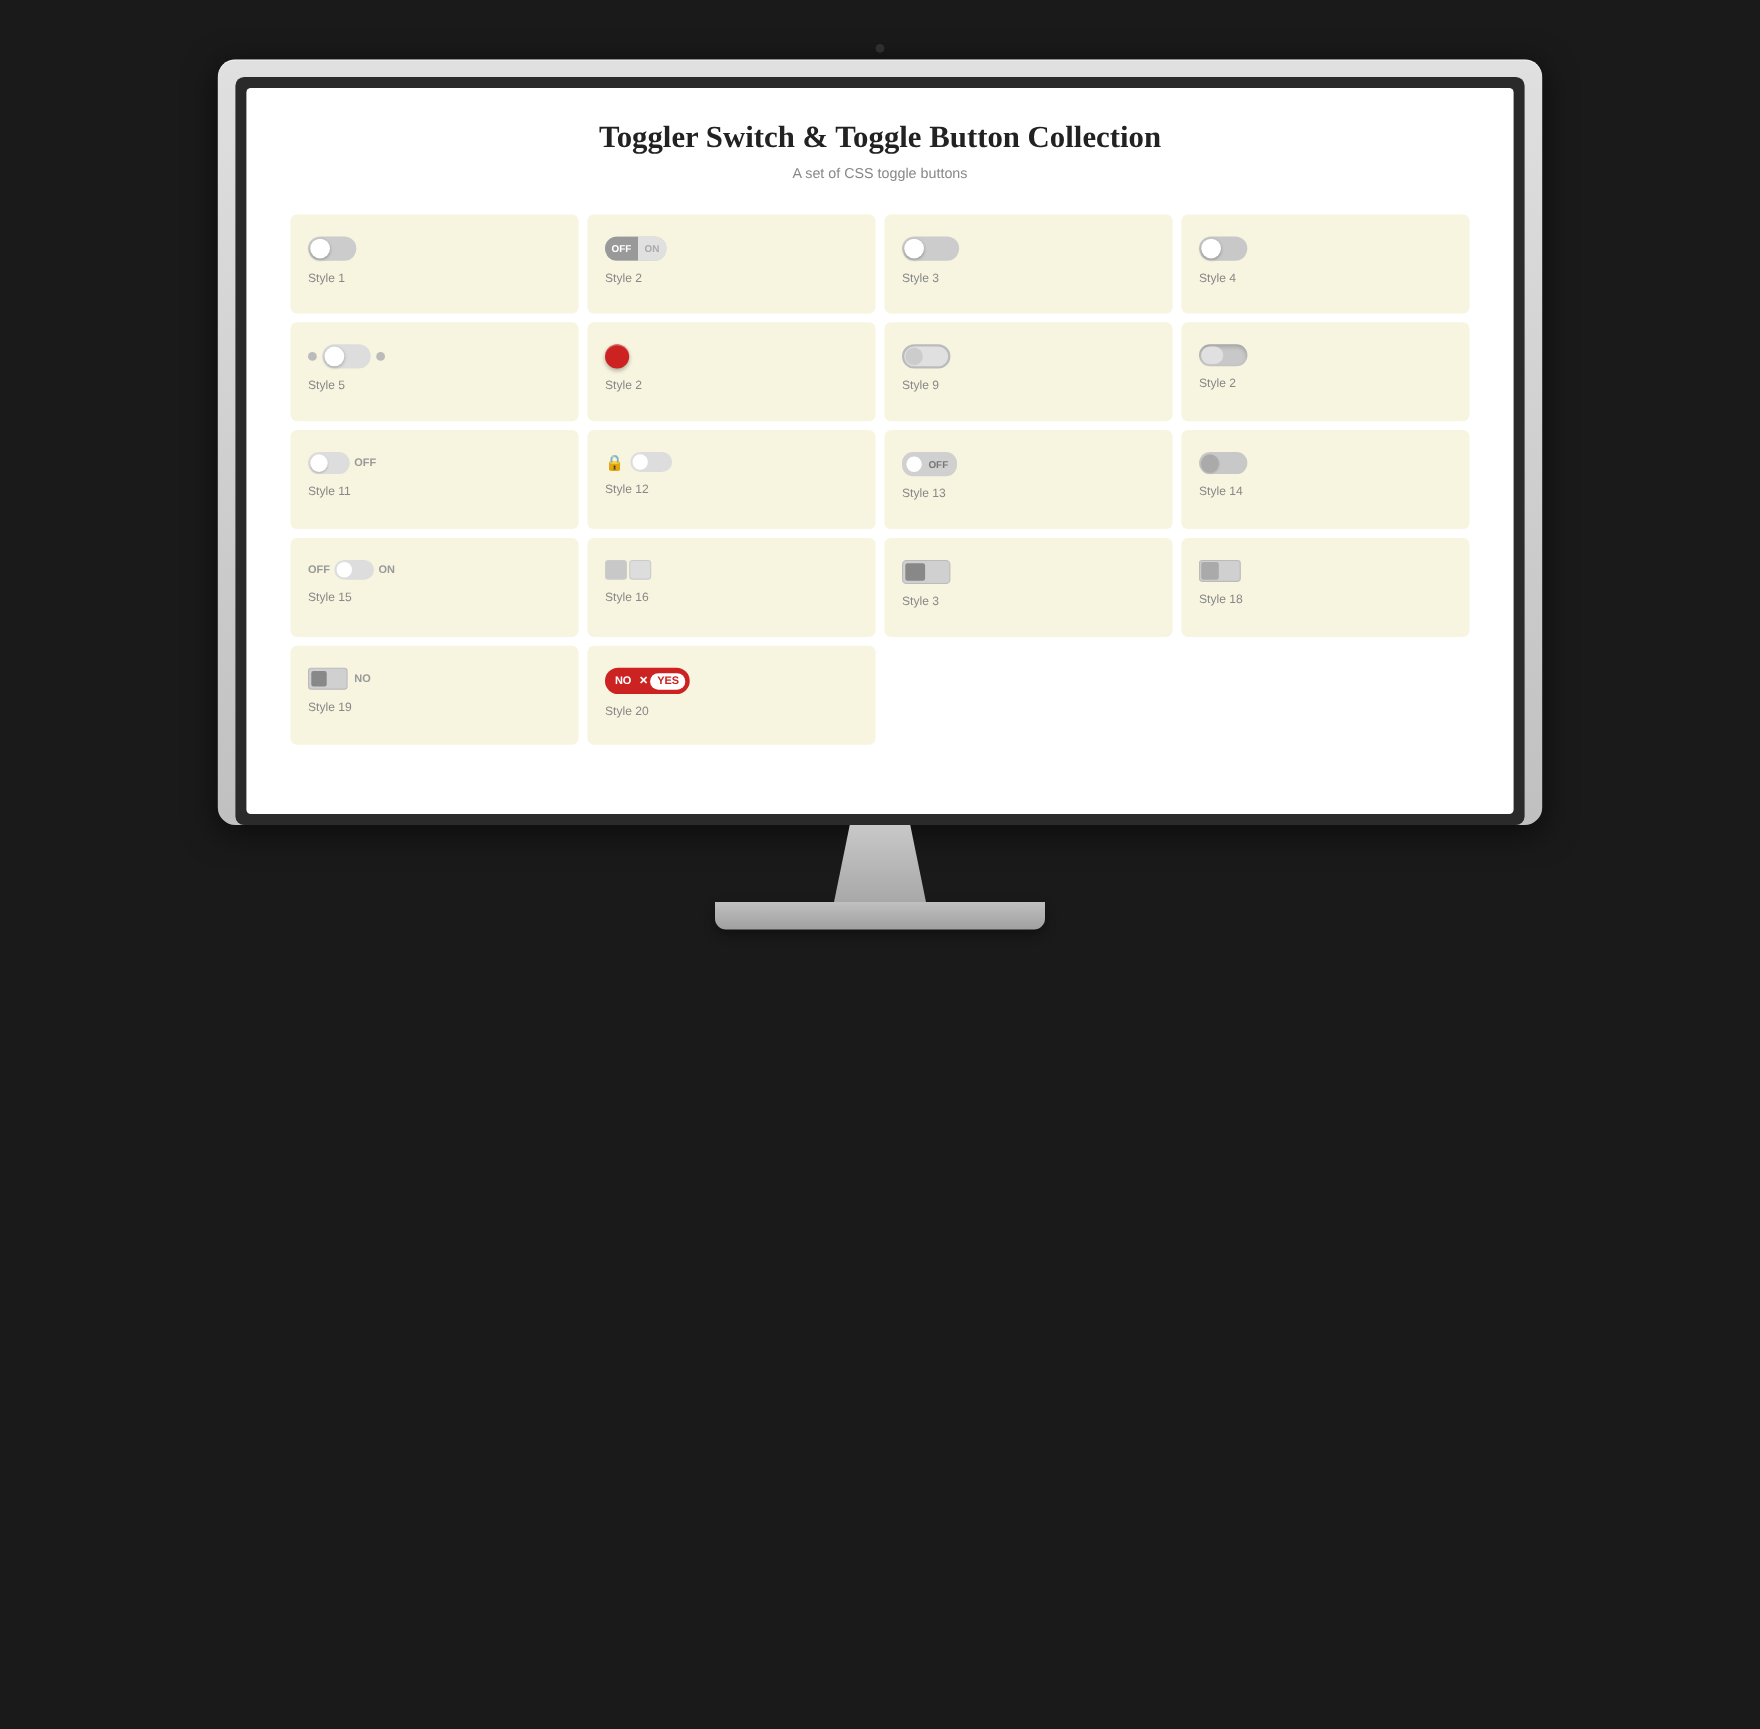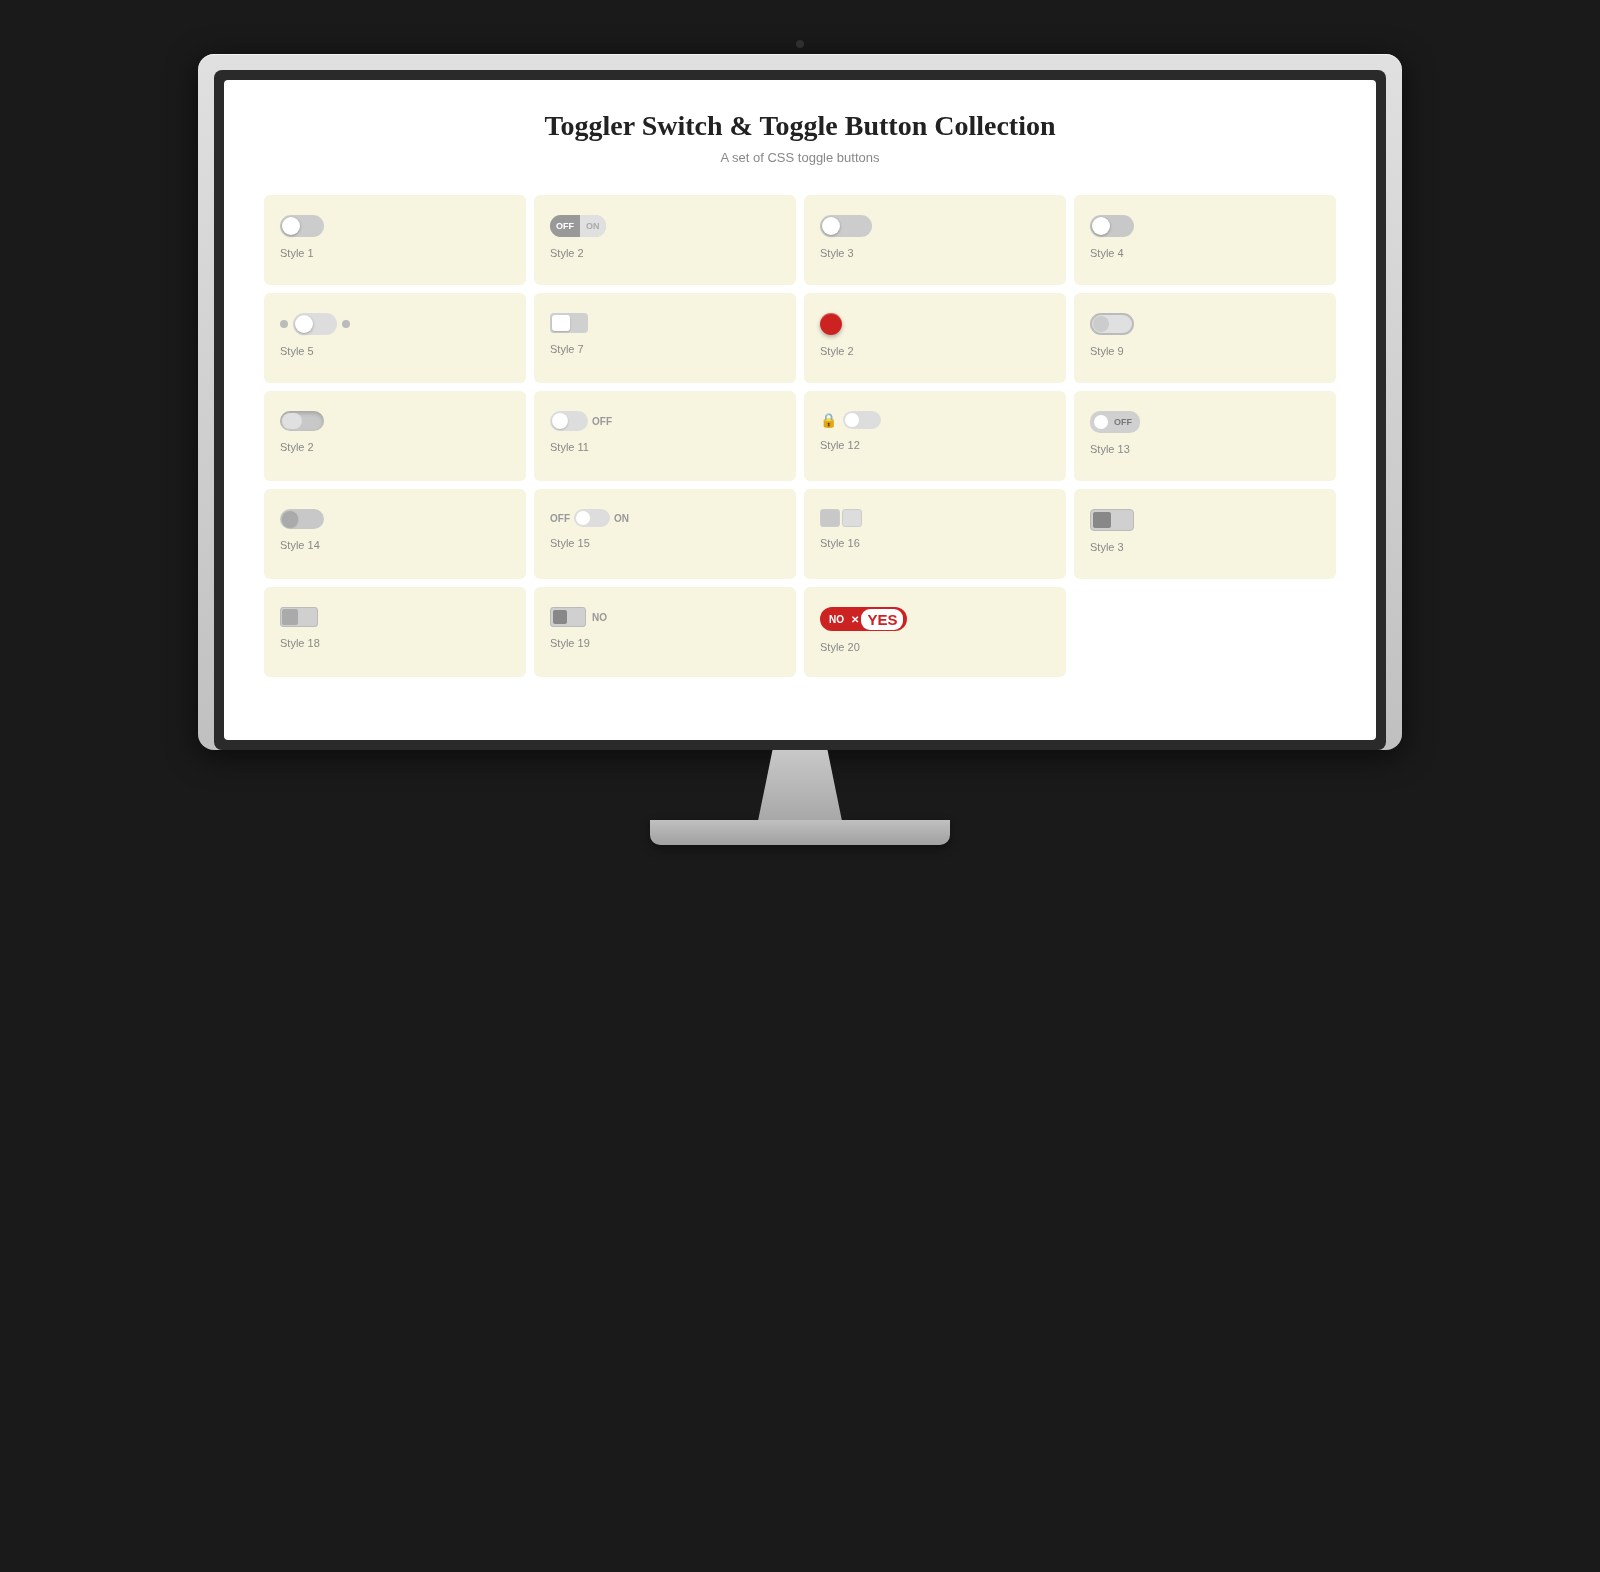--- a/index.html
+++ b/index.html
@@ -508,21 +508,21 @@
       padding: 0 5px;
     }
     .toggle-s20 .t-x {
       color: #fff;
       font-size: 10px;
       font-weight: bold;
     }
     .toggle-s20 .t-yes {
       background: #fff;
       color: #cc2222;
-      font-size: 15px;
+      font-size: 10px;
       font-weight: bold;
       border-radius: 9px;
       padding: 2px 6px;
     }
   </style>
 </head>
 <body>
 
 <div style="display:flex;flex-direction:column;align-items:center;width:1204px;margin-top:20px;">
 
@@ -567,24 +567,20 @@
             <div class="toggle-cell">
               <div class="toggle-s5-wrap">
                 <div class="toggle-s5-dot"></div>
                 <div class="toggle-s5"></div>
                 <div class="toggle-s5-dot"></div>
               </div>
               <span class="cell-label">Style 5</span>
             </div>
 
 
-            <div class="toggle-cell">
-              <div class="toggle-s7"></div>
-              <span class="cell-label">Style 7</span>
-            </div>
 
             <div class="toggle-cell">
               <div class="toggle-s8"></div>
               <span class="cell-label">Style 2</span>
             </div>
 
             <div class="toggle-cell">
               <div class="toggle-s9"></div>
               <span class="cell-label">Style 9</span>
             </div>

